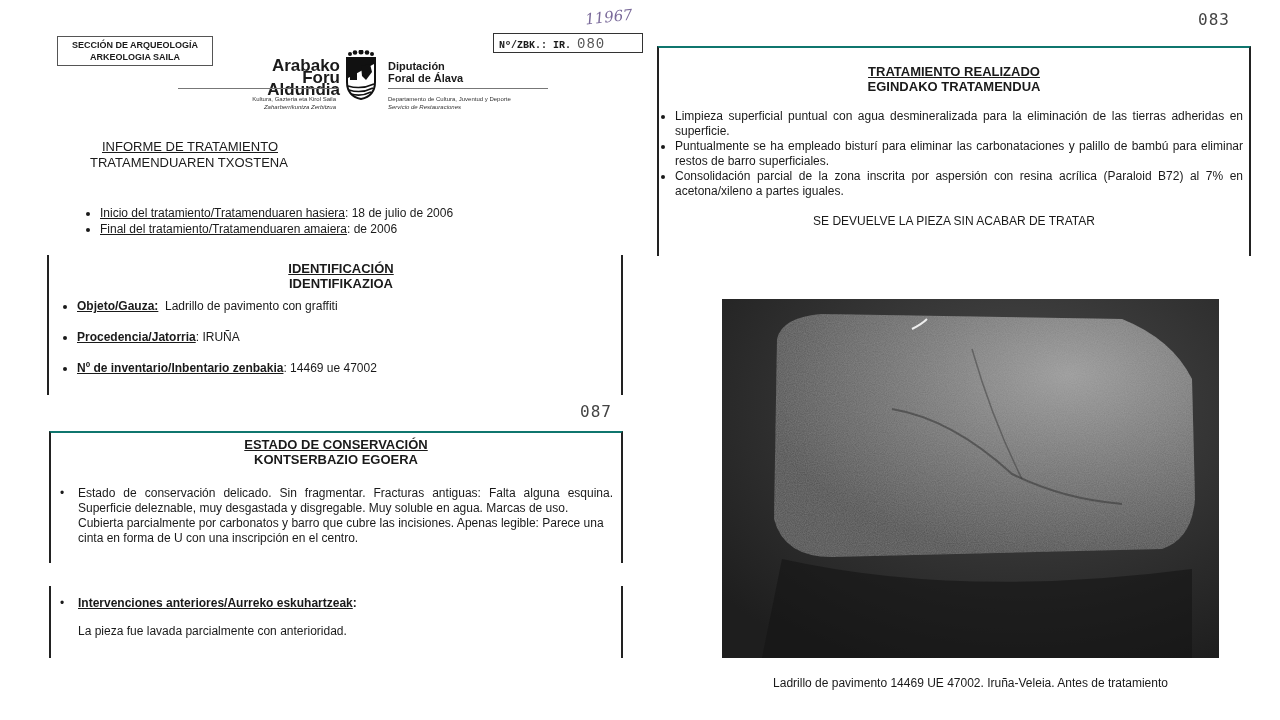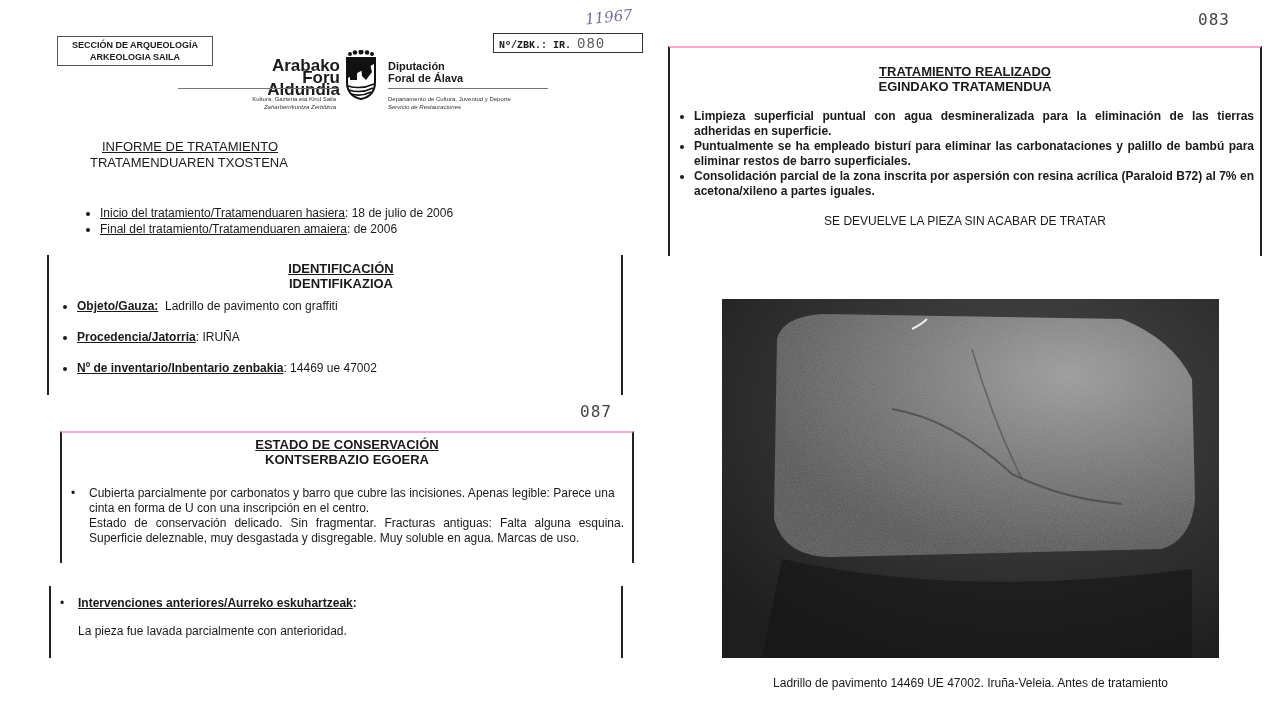--- a/index.html
+++ b/index.html
@@ -32,21 +32,21 @@
     .handwritten { left: 585px; top: 8px; font-family: "DejaVu Serif", serif; font-style: italic; font-size: 15px; color: #7a6a9a; transform: rotate(-6deg); }
     .stamp-num { font-family: "DejaVu Sans Mono", monospace; color: #444; font-size: 16px; letter-spacing: 1px; }
 
     .title-block { left: 90px; top: 139px; font-size: 13px; font-weight: normal; line-height: 16px; }
     .title-block .t1 { padding-left: 12px; }
 
     ul.dates { left: 84px; top: 205px; margin: 0; padding-left: 16px; font-size: 12px; line-height: 16px; }
 
     
     .box { border-left: 2px solid #222; border-right: 2px solid #222; }
-    .box-top { border-top: 2px solid #f9a8d4; margin-left: 11px; }
+    .box-top { border-top: 2px solid #0f766e; }
     .sec-title { text-align: center; font-size: 13px; font-weight: bold; line-height: 15px; }
     .field-list { margin: 0; padding-left: 28px; font-size: 12px; }
     .field-list li { margin-bottom: 17px; }
 
     .para { font-size: 12px; line-height: 15px; text-align: justify; }
 
     .photo { left: 722px; top: 299px; width: 497px; height: 359px; background: #2a2a2a; overflow: hidden; }
     .caption { left: 722px; top: 676px; width: 497px; text-align: center; font-size: 12px; }
   </style>
 </head>
@@ -121,40 +121,40 @@
 </div>
 <div class="abs stamp-num" style="left:580px; top:402px;">087</div>
 
 <div class="abs box box-top" style="left:49px; top:431px; width:570px; height:130px;">
   <div class="sec-title" style="margin-top:4px;">
     <div class="u">ESTADO DE CONSERVACIÓN</div>
     <div>KONTSERBAZIO EGOERA</div>
   </div>
   <div style="position:relative; margin:19px 8px 0 27px;">
     <span style="position:absolute; left:-18px; top:0; font-size:12px;">•</span>
+    <div class="para">Estado de conservación delicado. Sin fragmentar. Fracturas antiguas: Falta alguna esquina. Superficie deleznable, muy desgastada y disgregable. Muy soluble en agua. Marcas de uso.</div>
     <div class="para" style="text-align:left;">Cubierta parcialmente por carbonatos y barro que cubre las incisiones. Apenas legible: Parece una cinta en forma de U con una inscripción en el centro.</div>
-    <div class="para">Estado de conservación delicado. Sin fragmentar. Fracturas antiguas: Falta alguna esquina. Superficie deleznable, muy desgastada y disgregable. Muy soluble en agua. Marcas de uso.</div>
   </div>
 </div>
 
 <div class="abs box" style="left:49px; top:586px; width:570px; height:72px;">
   <div style="position:relative; margin:10px 8px 0 27px; font-size:12px;">
     <span style="position:absolute; left:-18px; top:0;">•</span>
     <div><span class="u b">Intervenciones anteriores/Aurreko eskuhartzeak</span><span class="b">:</span></div>
     <div style="margin-top:14px;">La pieza fue lavada parcialmente con anterioridad.</div>
   </div>
 </div>
 
 <div class="abs stamp-num" style="left:1198px; top:10px;">083</div>
 <div class="abs box box-top" style="left:657px; top:46px; width:590px; height:208px;">
   <div class="sec-title" style="margin-top:16px;">
     <div class="u">TRATAMIENTO REALIZADO</div>
     <div>EGINDAKO TRATAMENDUA</div>
   </div>
-  <ul style="margin:15px 6px 0 0; padding-left:24px; font-size:12px; line-height:16px;font-weight:bold;">
+  <ul style="margin:15px 6px 0 0; padding-left:16px; font-size:12px; line-height:16px;">
     <li class="para">Limpieza superficial puntual con agua desmineralizada para la eliminación de las tierras adheridas en superficie.</li>
     <li class="para">Puntualmente se ha empleado bisturí para eliminar las carbonataciones y palillo de bambú para eliminar restos de barro superficiales.</li>
     <li class="para">Consolidación parcial de la zona inscrita por aspersión con resina acrílica (Paraloid B72) al 7% en acetona/xileno a partes iguales.</li>
   </ul>
   <div style="text-align:center; font-size:12px; margin-top:15px;">SE DEVUELVE LA PIEZA SIN ACABAR DE TRATAR</div>
 </div>
 
 <div class="abs photo">
   <svg width="497" height="359" viewBox="0 0 497 359">
     <defs>

